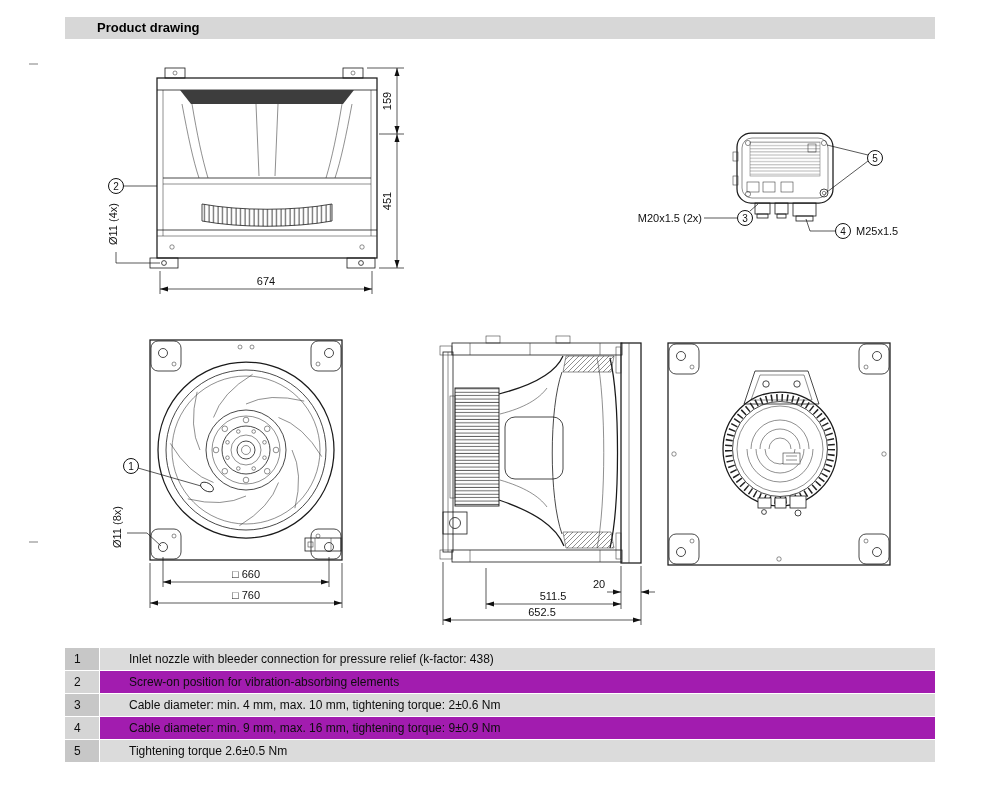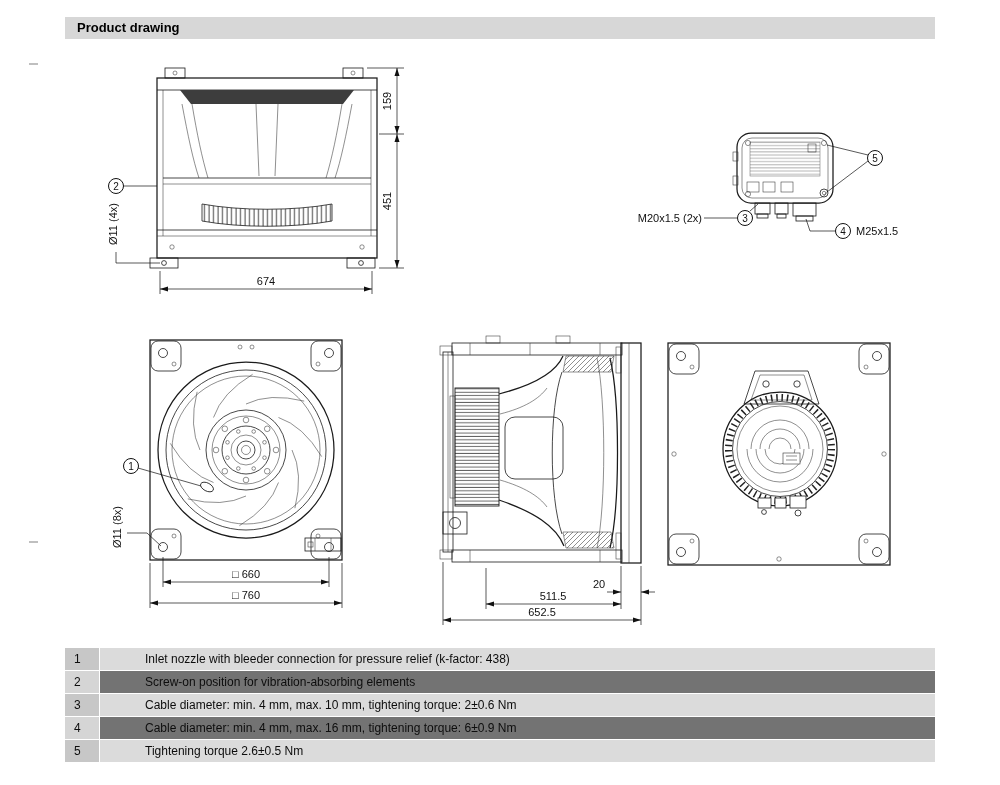--- a/index.html
+++ b/index.html
@@ -1,38 +1,38 @@
 <!DOCTYPE html>
 <html><head>
 <meta charset="utf-8">
 <style>
   * { box-sizing: border-box; }
   body { margin:0; background:#fff; font-family:"Liberation Sans", sans-serif; }
   .page { position:relative; width:1000px; height:785px; background:#fff; overflow:hidden; }
 
   .header-bar { position:absolute; left:65px; top:17px; width:870px; height:22px; background:#d7d7d7; }
-  .header-bar span { display:block; padding-left:12px; font-size:13px; font-weight:bold; line-height:22px; color:#000; }
+  .header-bar span { display:block; padding-left:12px; font-size:13px; font-weight:bold; line-height:22px; color:#000;margin-left:20px; }
 
   svg.drawing { position:absolute; left:0; top:0; width:1000px; height:785px; }
 
   .ln   { fill:none; stroke:#1a1a1a; }
   .thick{ stroke-width:1.25; }
   .med  { stroke-width:0.8; }
   .thin { stroke-width:0.55; stroke:#333; }
   .dim  { fill:none; stroke:#111; stroke-width:0.7; }
   .dimtxt { font-family:"Liberation Sans", sans-serif; font-size:11px; fill:#111; }
   .callout circle { fill:#fff; stroke:#111; stroke-width:1; }
   .callout text { font-family:"Liberation Sans", sans-serif; font-size:10px; fill:#111; }
 
   .legend { position:absolute; left:65px; top:648px; width:870px; }
   .lrow { display:flex; height:22px; margin-bottom:1px; font-size:12px; line-height:22px; color:#0d0d0d; }
   .lnum { width:34px; padding-left:9px; margin-right:1px; }
-  .ltext { flex:1; padding-left:45px; }
+  .ltext { flex:1; padding-left:29px; }
   .odd  .lnum { background:#c7c7c7; }  .odd  .ltext { background:#dbdbdb; }
-  .even .lnum { background:#d5d5d5; }  .even .ltext { background:#737373; }
+  .even .lnum { background:#d5d5d5; }  .even .ltext { background:#a21caf; }
 
   .fold-mark { position:absolute; width:9px; height:2px; background:#8a8a8a; opacity:.55; }
   .fm1 { left:29px; top:63px; } .fm2 { left:29px; top:541px; }
 </style>
 </head>
 <body>
 
 <div class="page">
 
   <div class="fold-mark fm1"></div>
@@ -329,21 +329,21 @@
     <div class="lrow even">
       <div class="lnum">2</div>
       <div class="ltext">Screw-on position for vibration-absorbing elements</div>
     </div>
     <div class="lrow odd">
       <div class="lnum">3</div>
       <div class="ltext">Cable diameter: min. 4 mm, max. 10 mm, tightening torque: 2±0.6 Nm</div>
     </div>
     <div class="lrow even">
       <div class="lnum">4</div>
-      <div class="ltext">Cable diameter: min. 4 mm, max. 16 mm, tightening torque: 6±0.9 Nm</div>
+      <div class="ltext">Cable diameter: min. 9 mm, max. 16 mm, tightening torque: 9±0.9 Nm</div>
     </div>
     <div class="lrow odd">
       <div class="lnum">5</div>
       <div class="ltext">Tightening torque 2.6±0.5 Nm</div>
     </div>
   </div>
 
 </div>
 
 </body></html>

